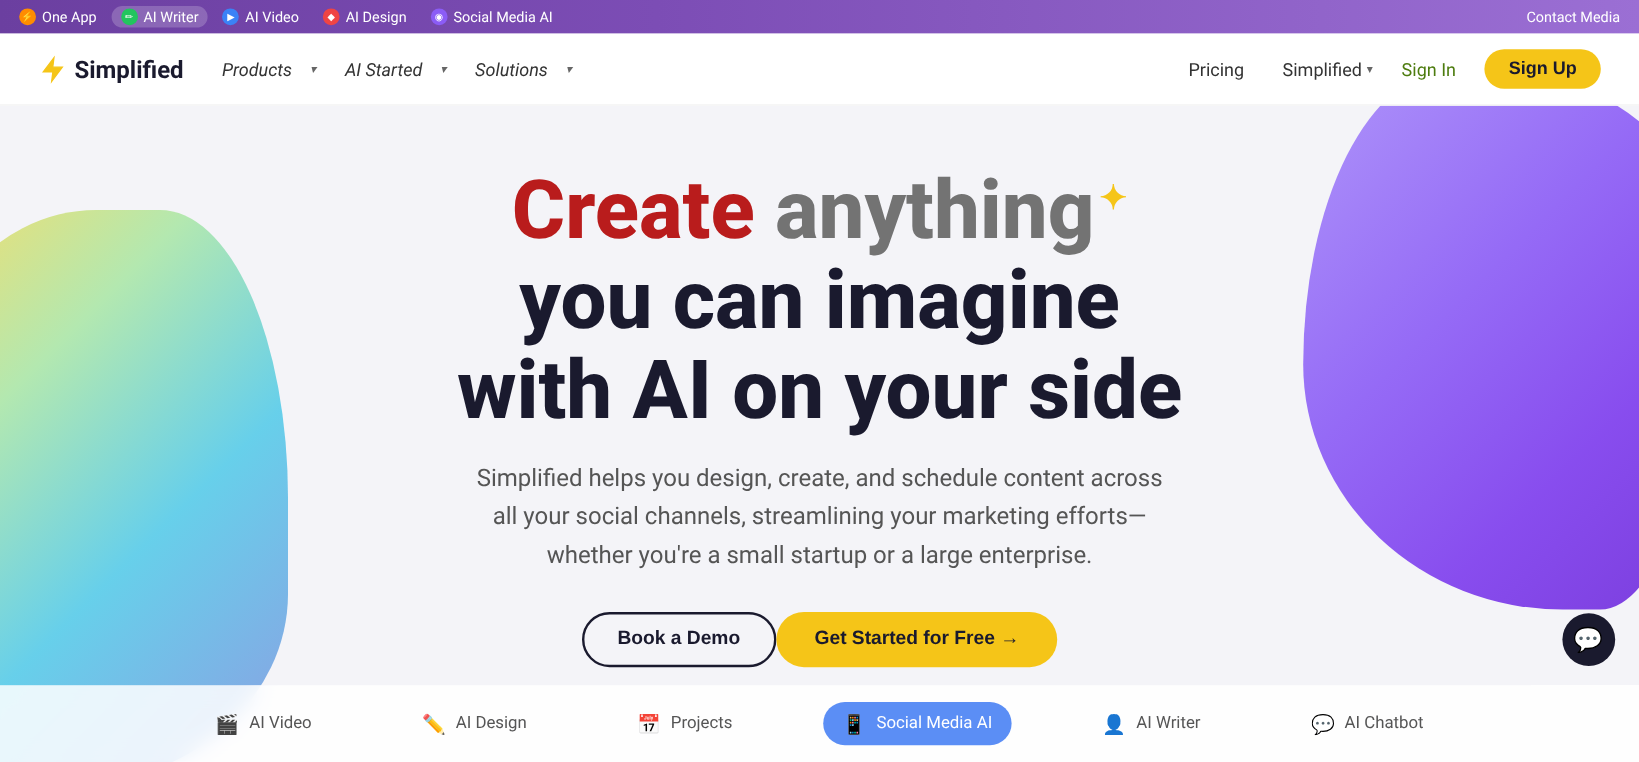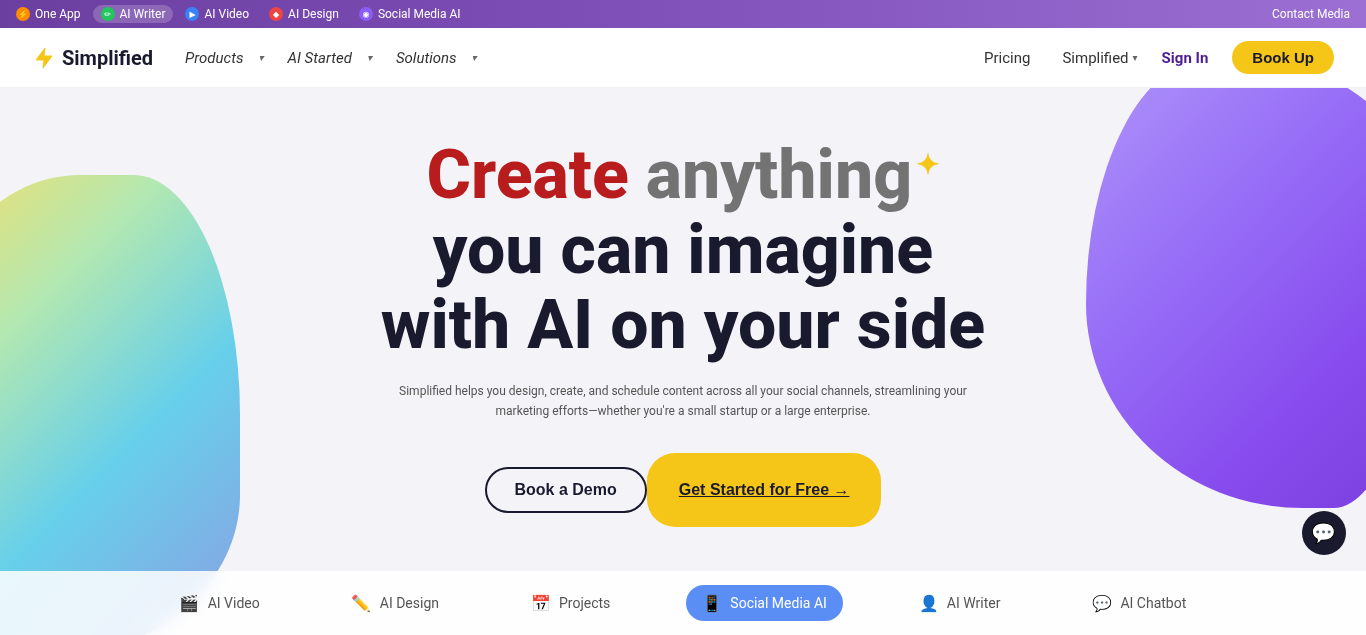--- a/index.html
+++ b/index.html
@@ -113,23 +113,23 @@
     .nav-right-link {
       font-size: 15px;
       color: #333;
       cursor: pointer;
       display: flex;
       align-items: center;
       gap: 4px;
     }
     .signin-btn {
       font-size: 15px;
-      color: #4c1d95;
-      cursor: pointer;
-      font-weight: 700;
+      color: #4d7c0f;
+      cursor: pointer;
+      font-weight: 400;
     }
     .signup-btn {
       background: #f5c518;
       color: #1a1a2e;
       font-size: 15px;
       font-weight: 600;
       padding: 8px 20px;
       border-radius: 20px;
       cursor: pointer;
       border: none;
@@ -186,21 +186,21 @@
     }
     .hero-title .create { color: #b91c1c; }
     .hero-title .anything { color: #737373; }
     .sparkle {
       color: #f5c518;
       font-size: 28px;
       vertical-align: super;
       margin-left: 4px;
     }
     .hero-subtitle {
-      font-size: 12px;
+      font-size: 20px;
       color: #555;
       max-width: 580px;
       margin: 20px auto 32px;
       line-height: 1.6;
     }
     .hero-buttons {
       display: flex;
       align-items: center;
       justify-content: center;
       gap: 0;
@@ -214,27 +214,26 @@
       padding: 12px 28px;
       border-radius: 28px;
       cursor: pointer;
     }
     .get-started-btn {
       background: #f5c518;
       border: none;
       color: #1a1a2e;
       font-size: 16px;
       font-weight: 600;
-      padding: 28px 32px;
+      padding: 14px 32px;
       border-radius: 28px;
       cursor: pointer;
       display: flex;
       align-items: center;
       gap: 8px;
-      text-decoration: underline;
     }
 
     
     .bottom-tabs {
       position: absolute;
       bottom: 0;
       left: 0;
       right: 0;
       background: rgba(255,255,255,0.85);
       backdrop-filter: blur(8px);
@@ -342,21 +341,21 @@
     <div class="nav-right-links">
       <div class="nav-right-link">
         <span>Pricing</span>
       </div>
       <div class="nav-right-link">
         <span>Simplified</span>
         <span class="chevron">▾</span>
       </div>
     </div>
     <div class="signin-btn">Sign In</div>
-    <button class="signup-btn">Book Up</button>
+    <button class="signup-btn">Sign Up</button>
   </div>
 </nav>
 
 <section class="hero">
   <div class="blob-left"></div>
   <div class="blob-right"></div>
 
   <div class="hero-content">
     <h1 class="hero-title">
       <span class="create">Create </span><span class="anything">anything</span><span class="sparkle">✦</span><br>

